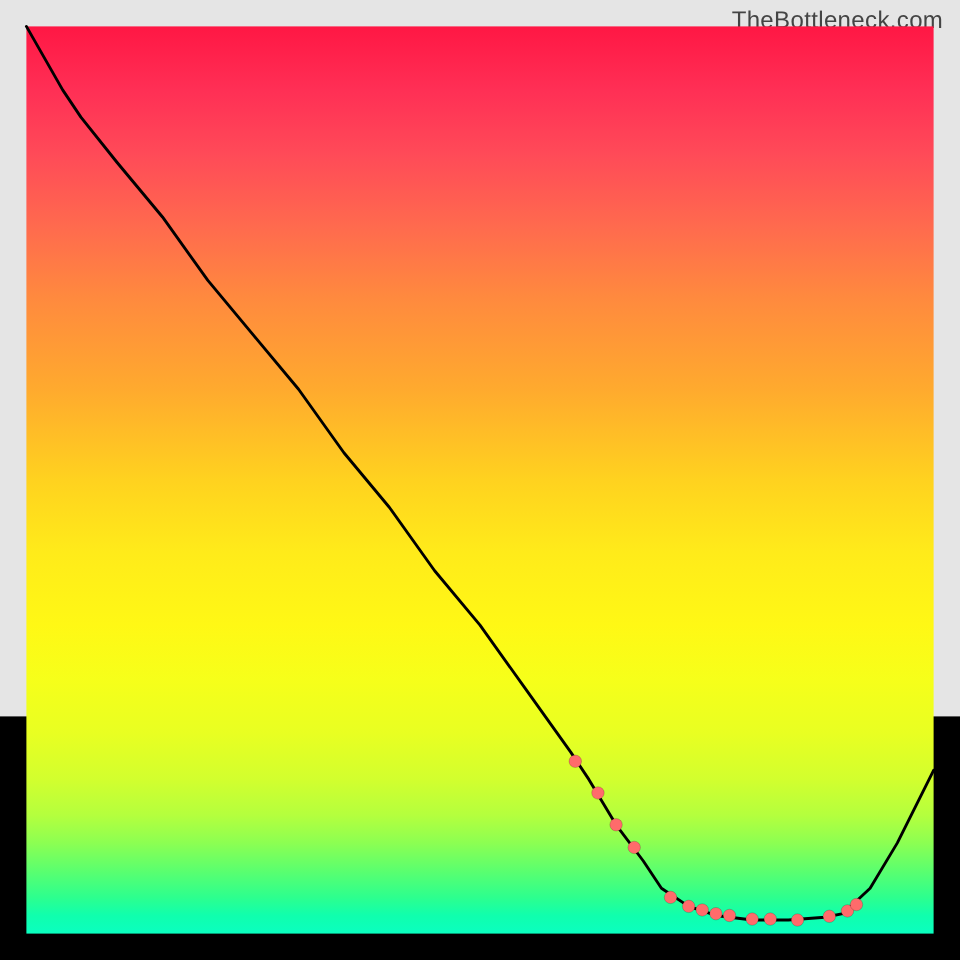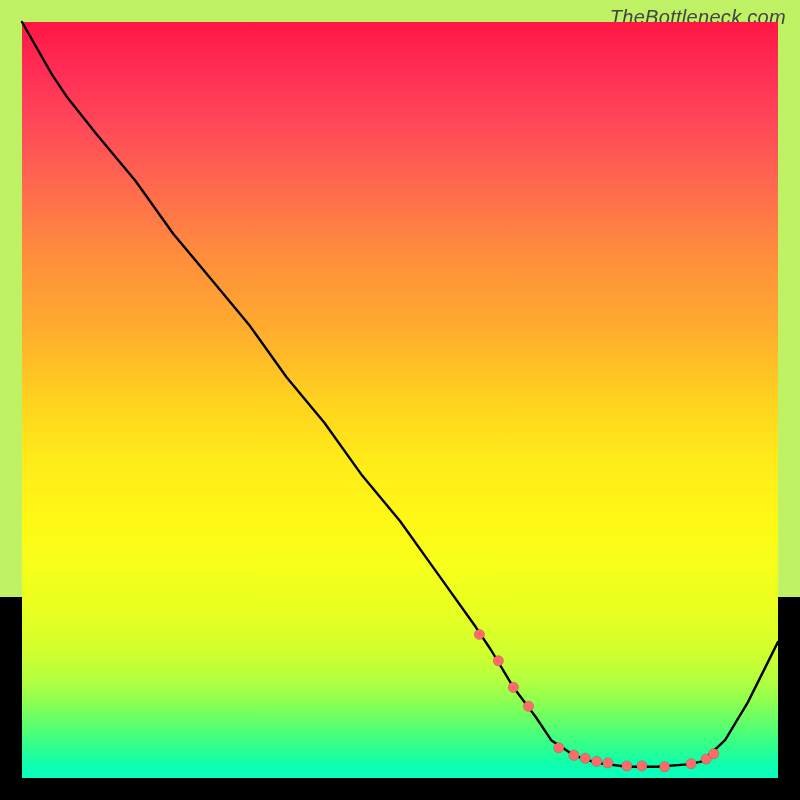--- a/index.html
+++ b/index.html
@@ -8,22 +8,21 @@
     width: 800px;
     height: 800px;
     background: #000;
     font-family: Arial, Helvetica, sans-serif;
     overflow: hidden;
   }
   .stage {
     position: relative;
     width: 800px;
     height: 597px;
-    background: #bef264;
-    font-style: italic;
+    background: #e5e5e5;
   }
   .watermark {
     position: absolute;
     top: 6px;
     right: 14px;
     color: #444;
     font-size: 20px;
     font-weight: 400;
     letter-spacing: 0.3px;
     user-select: none;

